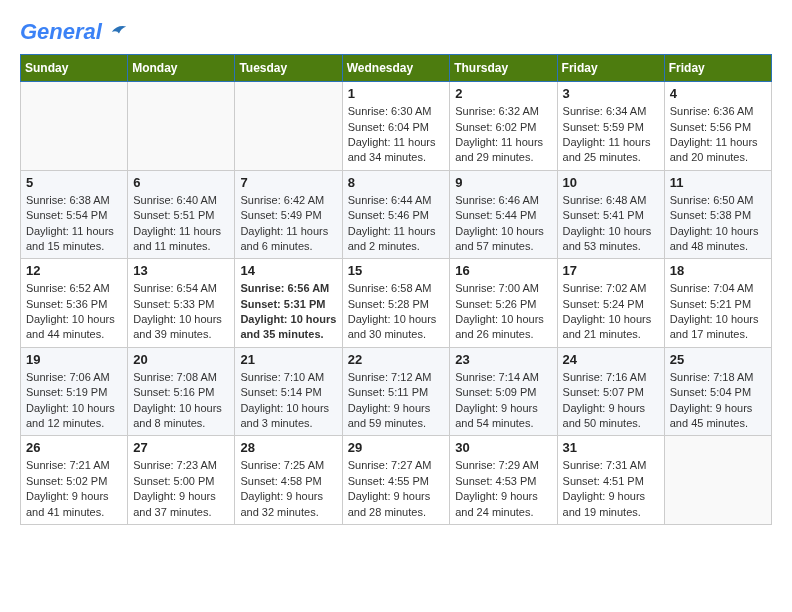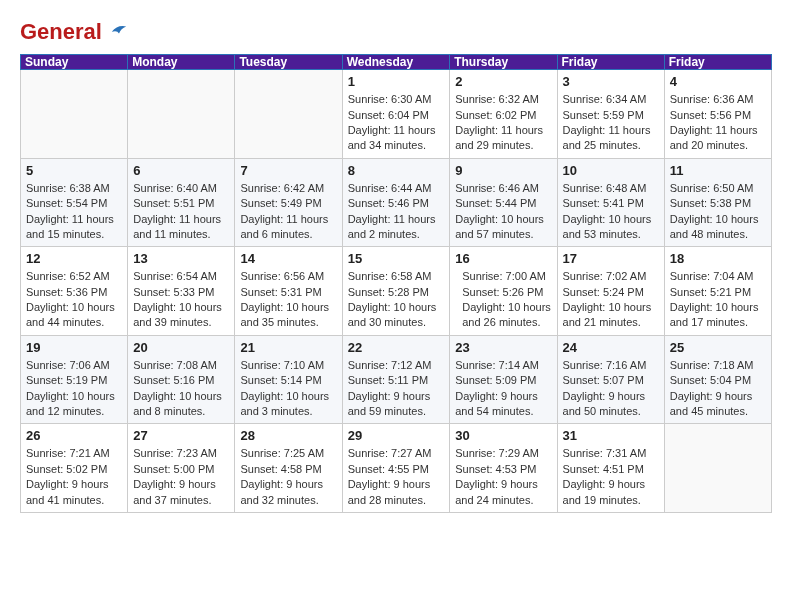--- a/index.html
+++ b/index.html
@@ -20,21 +20,22 @@
       display: flex;
       align-items: center;
     }
     .logo-text {
       font-size: 22px;
       font-weight: bold;
       color: #333;
       line-height: 1.1;
     }
     .logo-text span {
-      color: #b91c1c;
+      color: #3b82f6;
+      font-style: italic;
     }
     .logo-icon {
       width: 18px;
       height: 18px;
       margin-left: 2px;
       margin-top: -8px;
     }
     .title-block {
       text-align: right;
     }
@@ -46,23 +47,23 @@
     .location {
       font-size: 14px;
       color: #555;
     }
     .calendar {
       width: 100%;
       border-collapse: collapse;
       font-size: 11px;
     }
     .calendar th {
-      background: #4c1d95;
+      background: #4d7c0f;
       color: #fff;
-      padding: 0 4px;
+      padding: 6px 4px;
       text-align: left;
       font-size: 12px;
       font-weight: bold;
       border: 1px solid #2a72b8;
     }
     .calendar td {
       border: 1px solid #ccc;
       vertical-align: top;
       padding: 4px 5px;
       width: 108px;
@@ -217,35 +218,35 @@
         </td>
         <td>
           <div class="day-num">13</div>
           <div class="day-info" style="white-space: pre-line;">Sunrise: 6:54 AM
 Sunset: 5:33 PM
 Daylight: 10 hours
 and 39 minutes.</div>
         </td>
         <td>
           <div class="day-num">14</div>
-          <div class="day-info" style="white-space: pre-line;">Sunrise: 6:56 AM
+          <div class="day-info" style="white-space: pre-line; font-weight: bold;">Sunrise: 6:56 AM
 Sunset: 5:31 PM
 Daylight: 10 hours
 and 35 minutes.</div>
         </td>
         <td>
           <div class="day-num">15</div>
           <div class="day-info" style="white-space: pre-line;">Sunrise: 6:58 AM
 Sunset: 5:28 PM
 Daylight: 10 hours
 and 30 minutes.</div>
         </td>
         <td>
           <div class="day-num">16</div>
-          <div class="day-info" style="white-space: pre-line; margin-left: 7px;">Sunrise: 7:00 AM
+          <div class="day-info" style="white-space: pre-line;">Sunrise: 7:00 AM
 Sunset: 5:26 PM
 Daylight: 10 hours
 and 26 minutes.</div>
         </td>
         <td>
           <div class="day-num">17</div>
           <div class="day-info" style="white-space: pre-line;">Sunrise: 7:02 AM
 Sunset: 5:24 PM
 Daylight: 10 hours
 and 21 minutes.</div>

